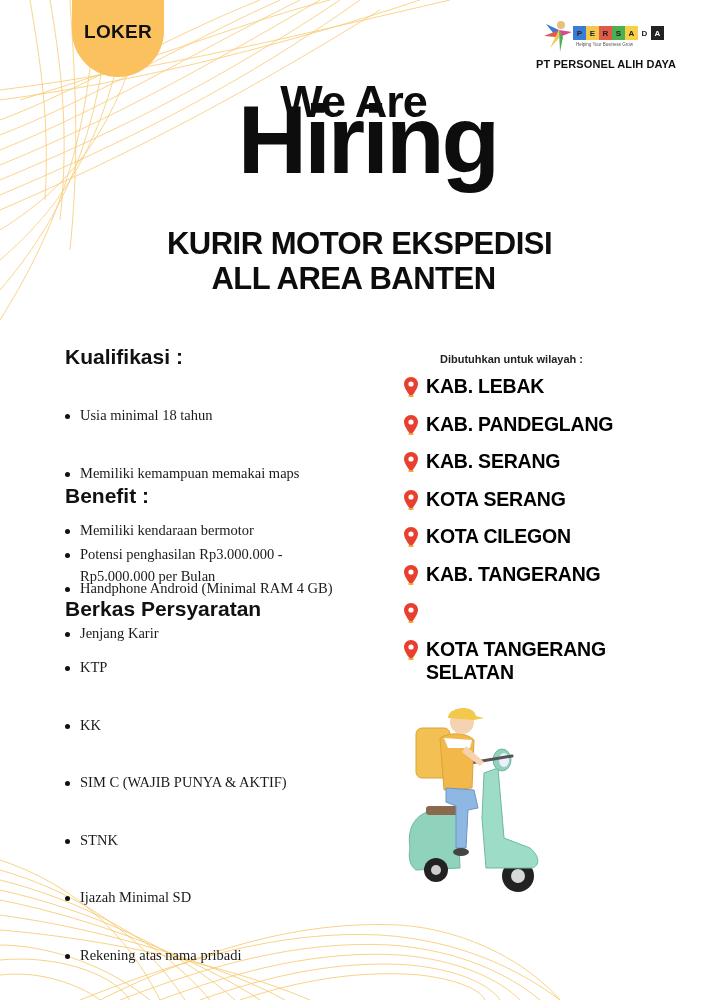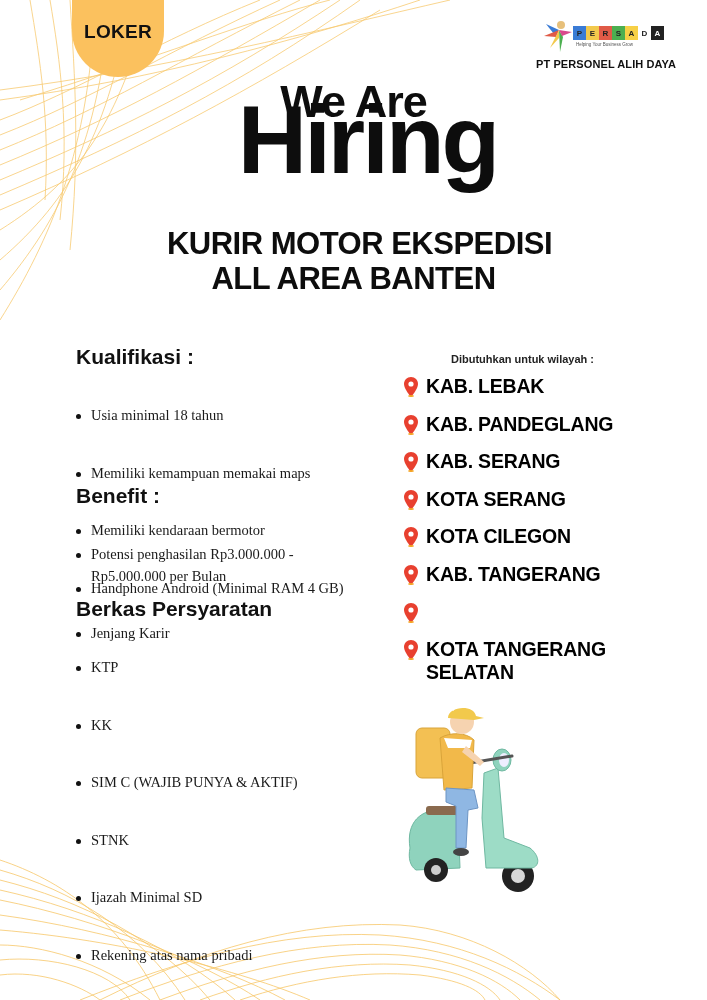--- a/index.html
+++ b/index.html
@@ -22,31 +22,31 @@
   .brand-letters span { width: 13px; height: 14px; font-family: "Liberation Sans", sans-serif; font-size: 8px; font-weight: 700; display: flex; align-items: center; justify-content: center; color: #222; }
   .brand-tag { position: absolute; left: 40px; top: 22px; font-size: 4.5px; color: #555; font-family: "Liberation Sans", sans-serif; }
   .brand-name { margin-top: 4px; font-family: "Liberation Sans", sans-serif; font-weight: 700; font-size: 11px; color: #111; letter-spacing: 0.1px; }
 
   .headline { position: absolute; left: 0; width: 707px; text-align: center; font-family: "Liberation Sans", sans-serif; font-weight: 700; color: #0d0d0d; }
   .h-we { top: 76px; font-size: 45px; letter-spacing: -1px; }
   .h-hiring { top: 92px; font-size: 96px; letter-spacing: -3px; line-height: 1; padding-left: 28px; }
   .h-sub1 { top: 226px; font-size: 31px; letter-spacing: -0.5px; padding-left: 12px; }
   .h-sub2 { top: 261px; font-size: 31px; letter-spacing: -0.5px; }
 
-  .section { position: absolute; left: 76px; }
+  .section { position: absolute; left: 65px; }
   .section h2 { font-family: "Liberation Sans", sans-serif; font-weight: 700; font-size: 21px; color: #111; margin-bottom: 4px; }
   .section ul { list-style: none; }
   .section li { position: relative; padding-left: 15px; font-family: Liberation Serif, serif; font-size: 14.5px; line-height: 21.5px; color: #1a1a1a; margin-top: 36px; }
   .section li::before { content: ""; position: absolute; left: 0; top: 9px; width: 5px; height: 5px; border-radius: 50%; background: #111; }
   .sec-kual { top: 345px; }
   .sec-benefit { top: 484px; }
   .sec-berkas { top: 597px; }
 
   .region { position: absolute; left: 404px; top: 353px; }
-  .region-label { font-family: "Liberation Sans", sans-serif; font-weight: 700; font-size: 11px; color: #222; margin-bottom: 10px; margin-left: 11px; padding-left: 36px; }
+  .region-label { font-family: "Liberation Sans", sans-serif; font-weight: 700; font-size: 11px; color: #222; margin-bottom: 10px; margin-left: 0; padding-left: 36px; }
   .region-list { list-style: none; }
   .region-item { display: flex; align-items: flex-start; height: 37.6px; }
   .region-item.two-line { height: auto; }
   .pin { width: 14px; height: 20px; margin-right: 8px; margin-top: 2px; flex-shrink: 0; }
   .region-name { font-family: "Liberation Sans", sans-serif; font-weight: 700; font-size: 19.5px; color: #000000; line-height: 23px; letter-spacing: -0.2px; }
 
   .courier { position: absolute; left: 400px; top: 698px; width: 150px; height: 200px; }
 </style>
 </head>
 <body>

